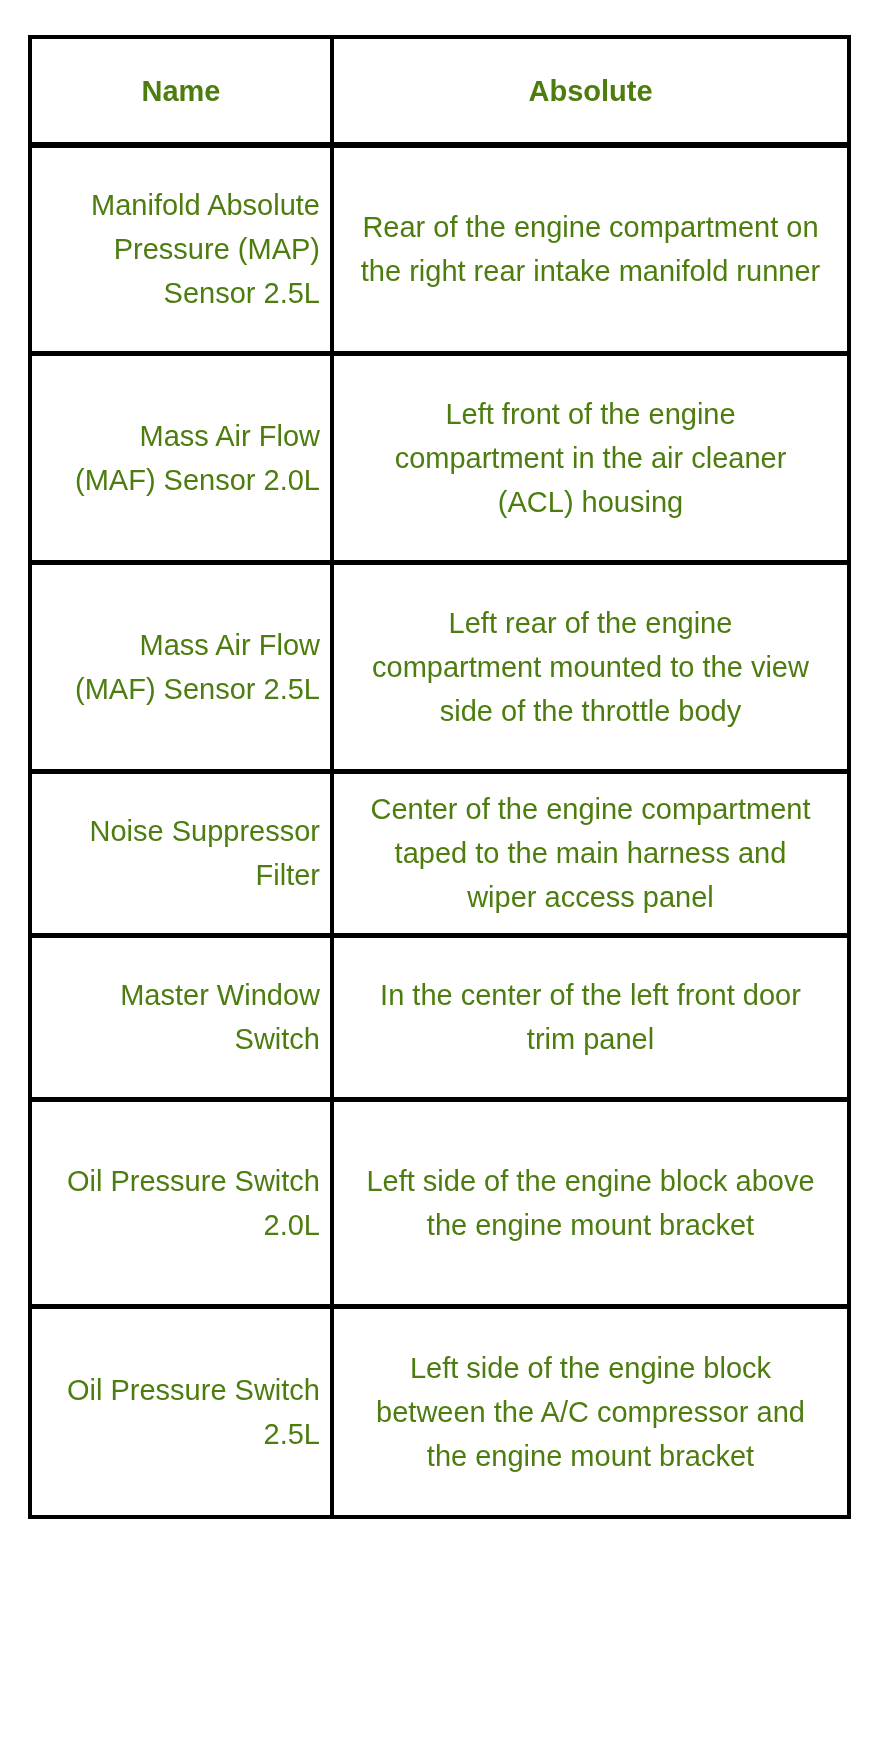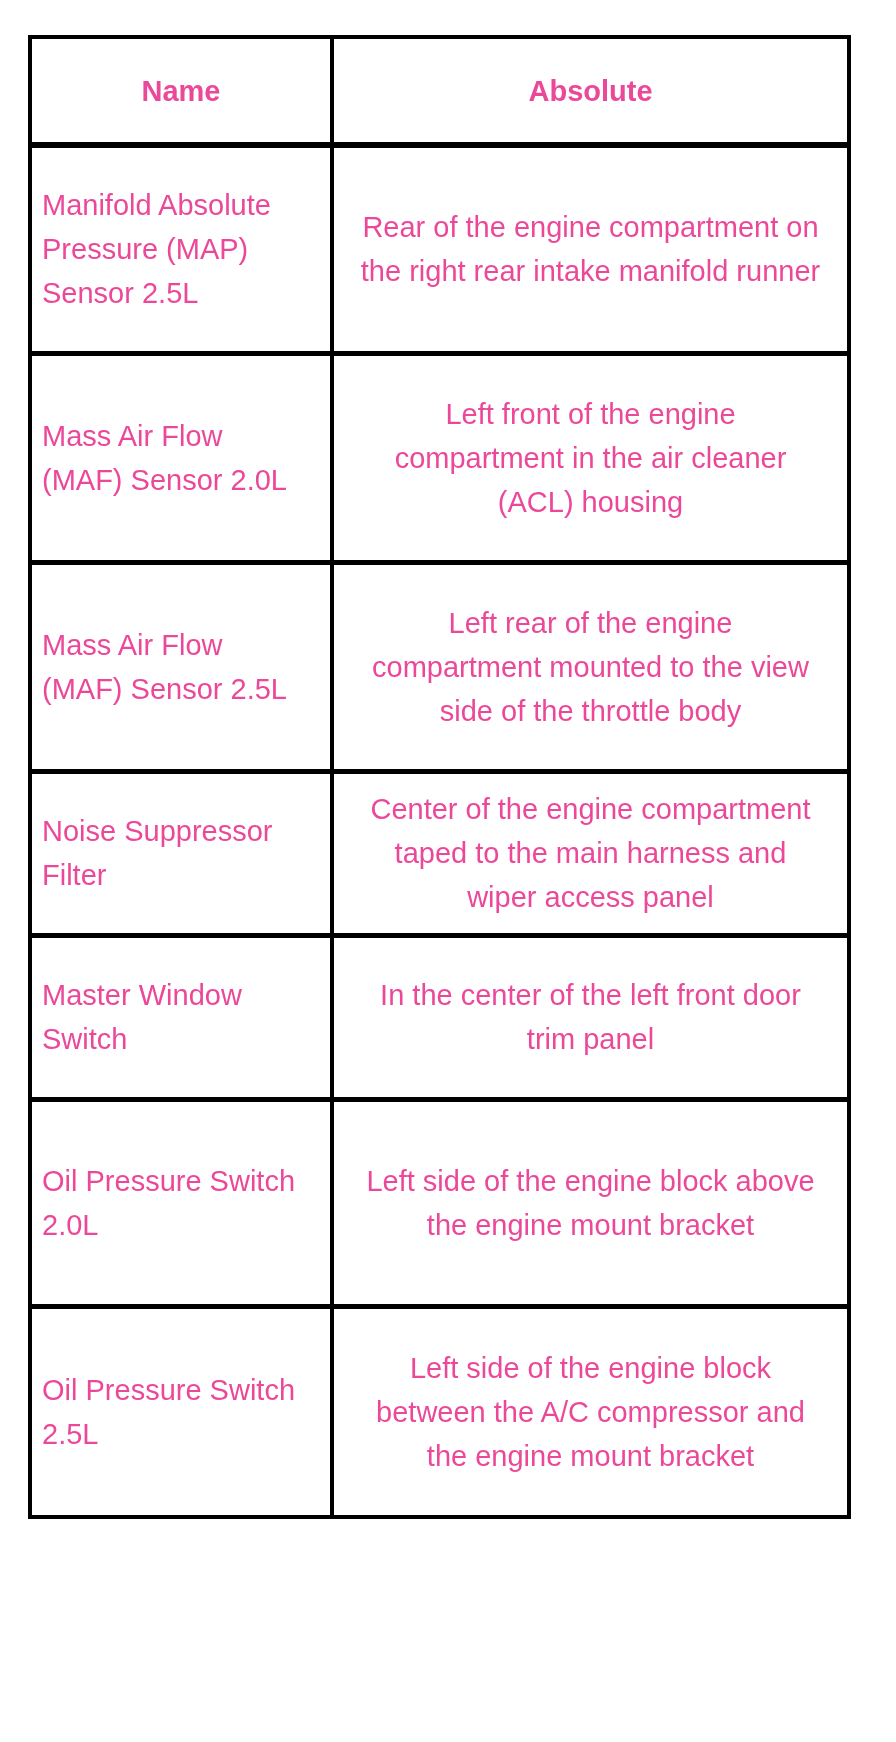--- a/index.html
+++ b/index.html
@@ -25,35 +25,35 @@
   }
   col.col-name { width: 302px; }
   col.col-location { width: 517px; }
 
   .loc-table th,
   .loc-table td {
     border: 4px solid #000000;
     box-sizing: border-box;
     vertical-align: middle;
     font-size: 29px;
-    color: #ec4899;
+    color: #4d7c0f;
   }
   .loc-table thead th {
     font-weight: bold;
     text-align: center;
     border-bottom-width: 6px;
     line-height: 36px;
   }
   .loc-table tbody td {
     border-top-width: 5px;
     line-height: 44px;
     white-space: pre-line;
   }
   td.name-cell {
-    text-align: left;
+    text-align: right;
     padding: 0 10px;
   }
   td.loc-cell {
     text-align: center;
     padding: 0 14px;
   }
 </style>
 </head>
 <body>
 

